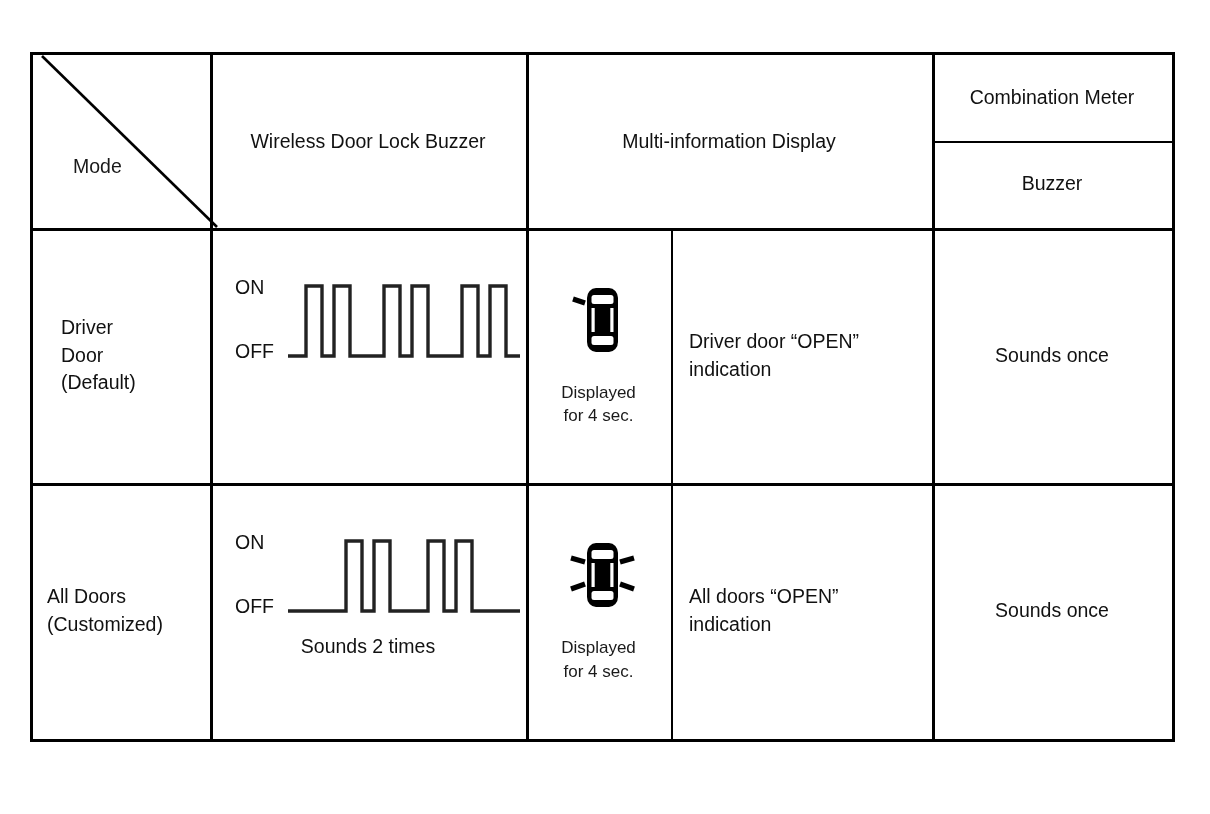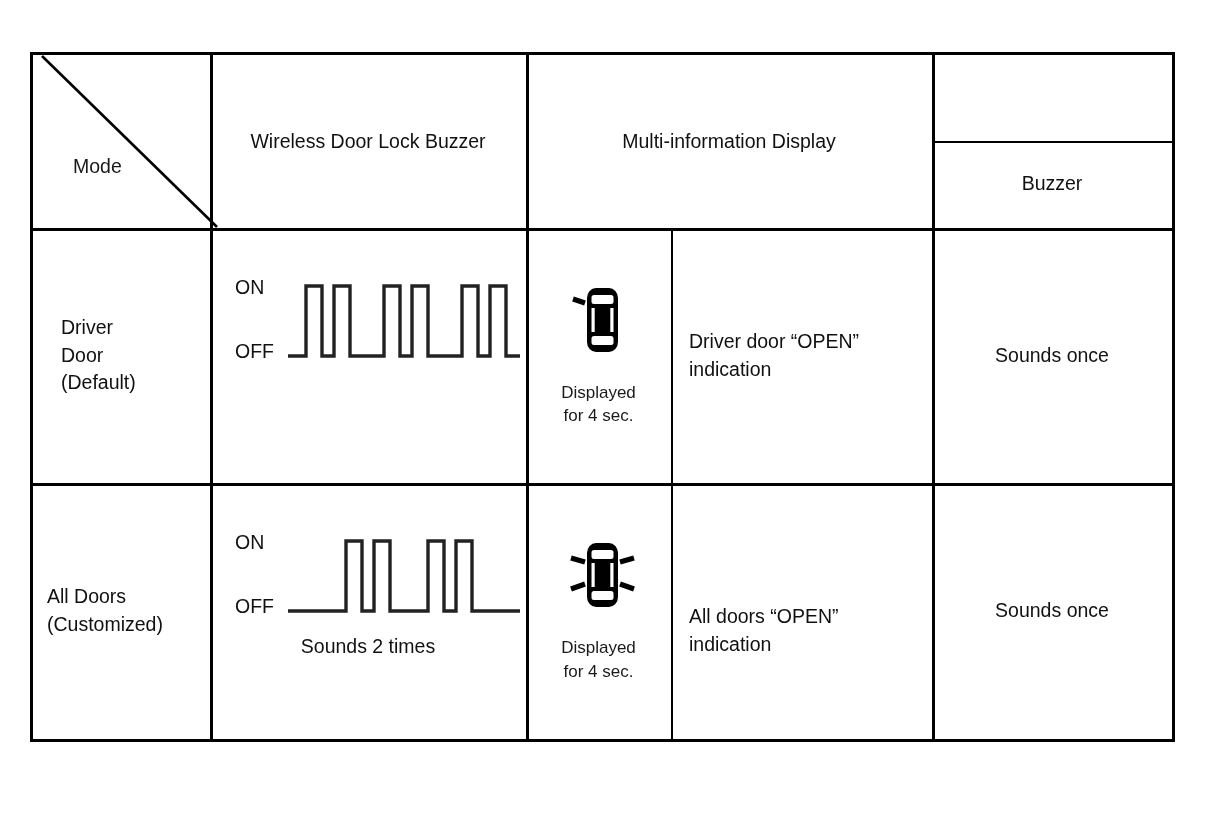--- a/index.html
+++ b/index.html
@@ -164,20 +164,21 @@
       <svg class="diag" viewBox="0 0 177 173" preserveAspectRatio="none">
         <line x1="1" y1="1" x2="176" y2="172"></line>
       </svg>
       <div class="corner-mode">Mode</div>
     </div>
 
     <div class="cell center" style="left:177px; top:0; width:316px; height:173px;">Wireless Door Lock Buzzer</div>
 
     <div class="cell center" style="left:493px; top:0; width:406px; height:173px;">Multi-information Display</div>
 
+    <div class="cell center" style="left:899px; top:0; width:240px; height:86px;">Combination Meter</div>
 
     <div class="cell center" style="left:899px; top:86px; width:240px; height:85px;">Buzzer</div>
 
     <div class="cell stack" style="left:0; top:173px; width:140px; height:255px; padding:0 28px;">
       <div style="width:100%; text-align:left;">Driver Door</div>
       <div style="width:100%; text-align:left;">(Default)</div>
     </div>
 
     <div class="wave-block" style="left:177px; top:173px; width:316px; height:255px;">
       <div class="wave-label" style="left:25px; top:48px;">ON</div>
@@ -233,21 +234,21 @@
         <rect class="car-win" x="54.3" y="24" width="3.2" height="24"></rect>
         <line class="door-mark" x1="29" y1="23" x2="15" y2="19"></line>
         <line class="door-mark" x1="29" y1="45" x2="15" y2="50"></line>
         <line class="door-mark" x1="64" y1="23" x2="78" y2="19"></line>
         <line class="door-mark" x1="64" y1="45" x2="78" y2="50"></line>
       </svg>
       <div class="cap">Displayed
 for 4 sec.</div>
     </div>
 
-    <div class="cell stack" style="left:638px; top:428px; width:261px; height:256px; padding:0 18px;margin-top:20px;">
+    <div class="cell stack" style="left:638px; top:428px; width:261px; height:256px; padding:0 18px;">
       <div style="width:100%; text-align:left;">All doors “OPEN”</div>
       <div style="width:100%; text-align:left;">indication</div>
     </div>
 
     <div class="cell center" style="left:899px; top:428px; width:240px; height:256px;">Sounds once</div>
 
   </div>
 </div>
 
 </body></html>

